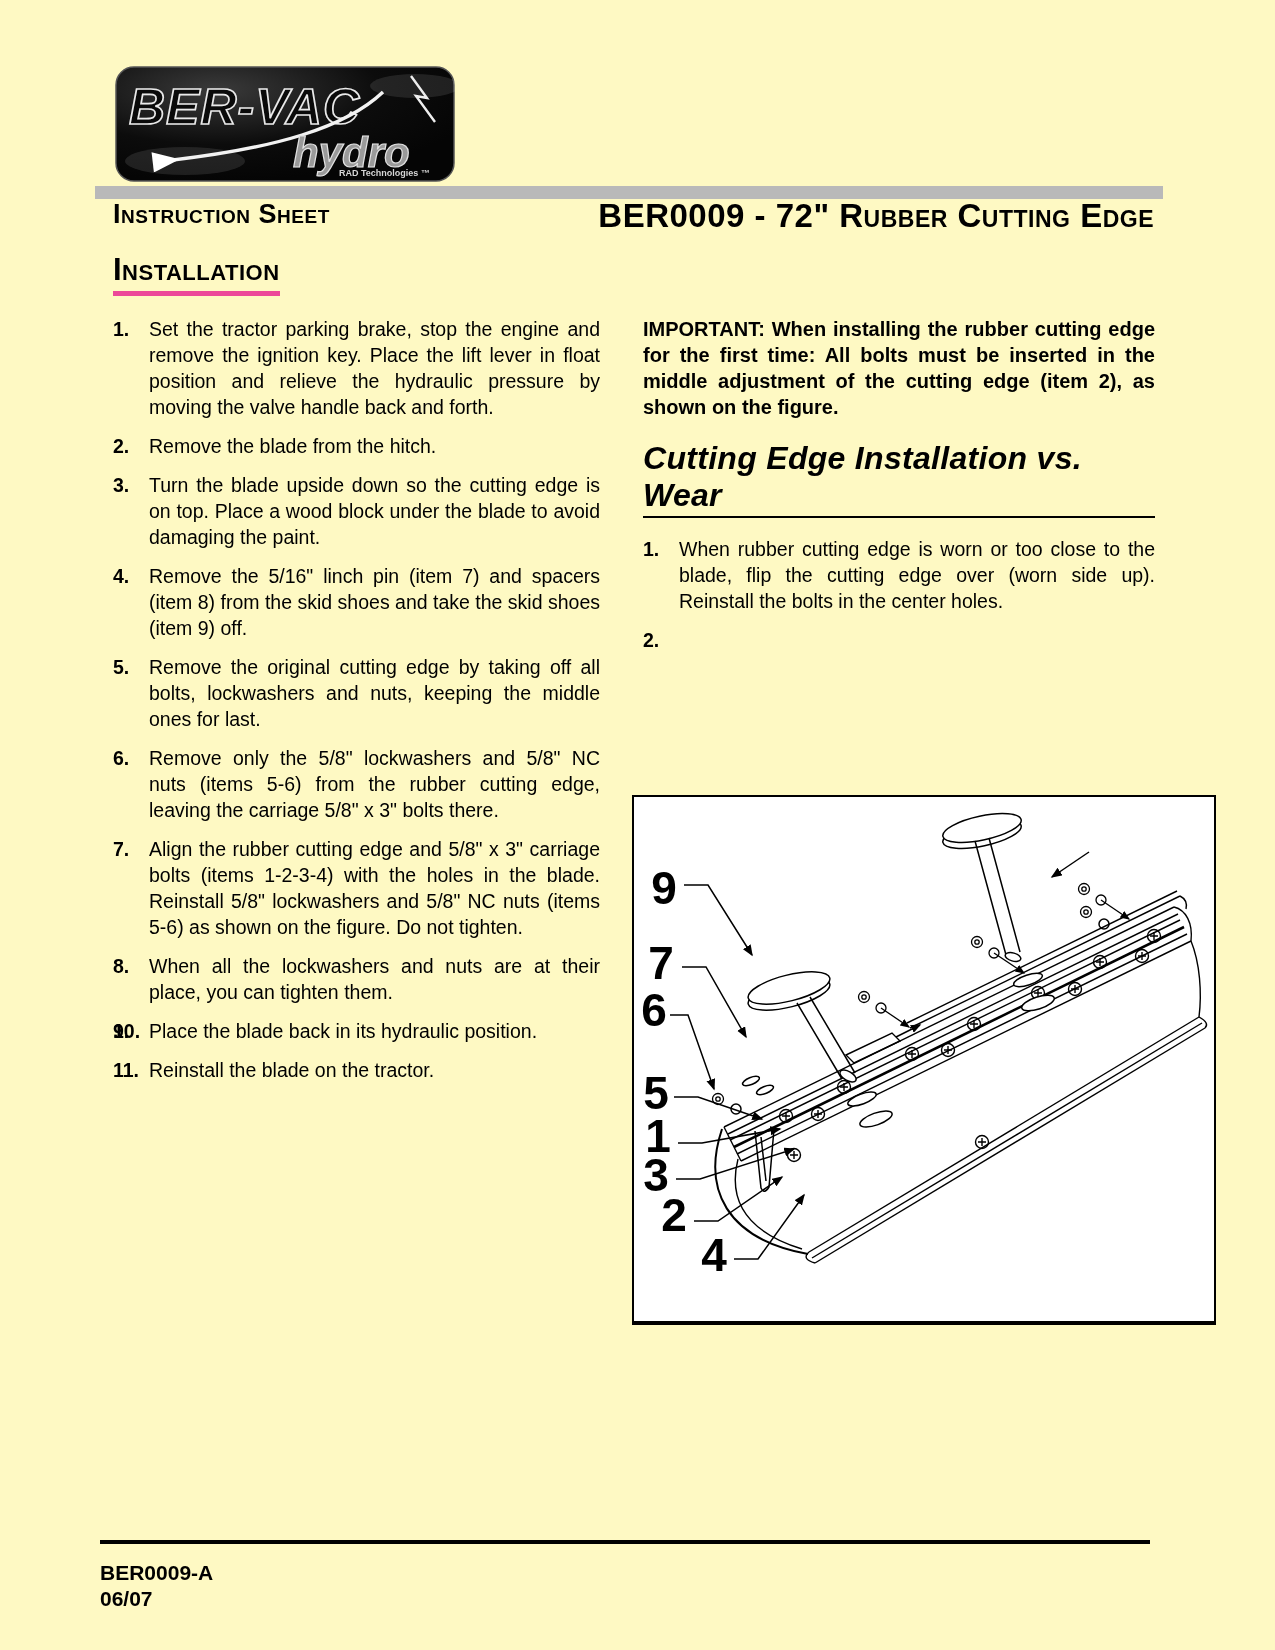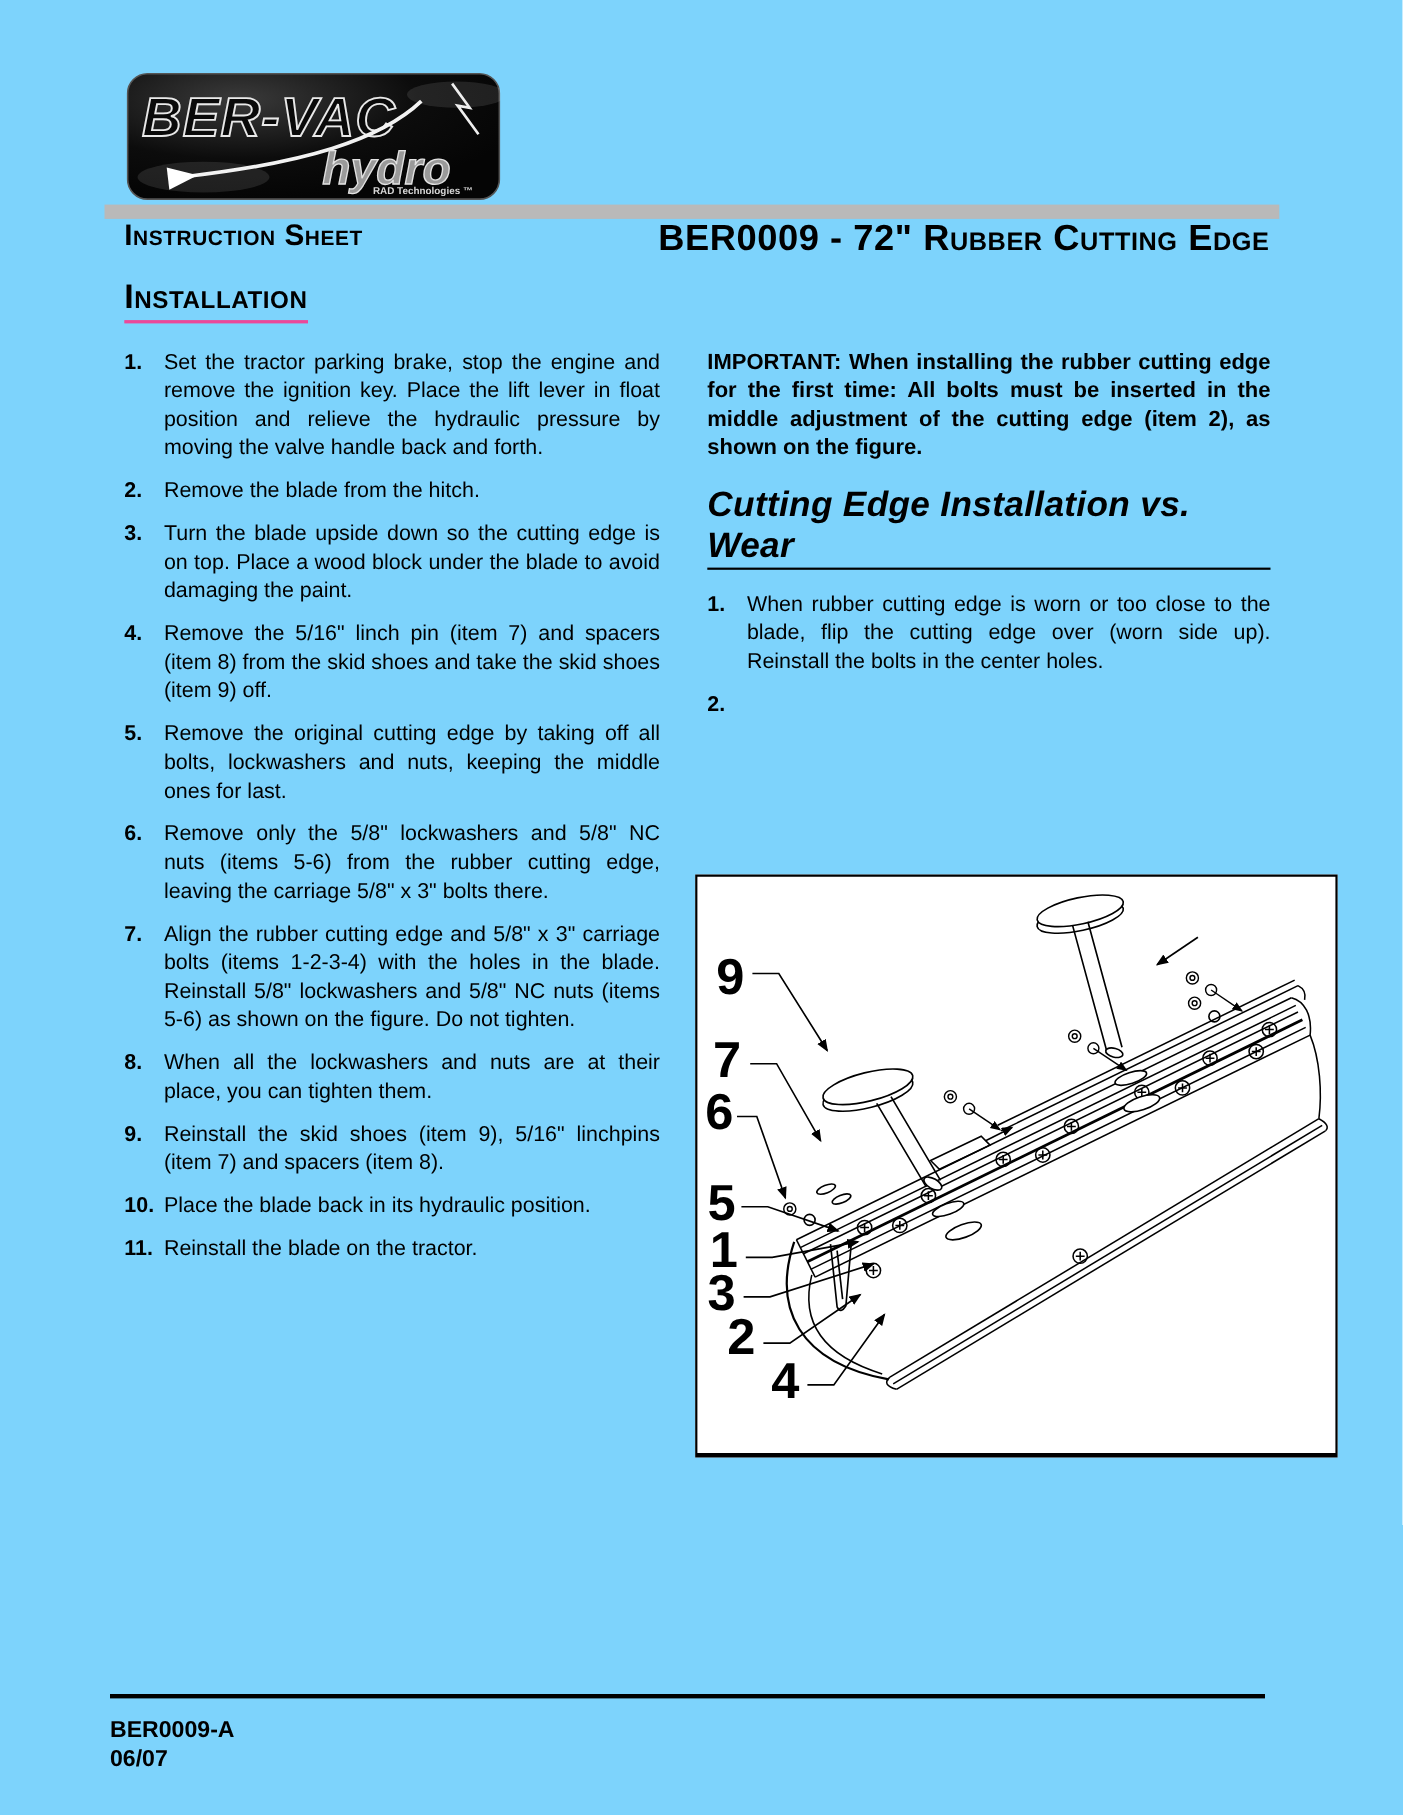--- a/index.html
+++ b/index.html
@@ -1,29 +1,29 @@
 <!DOCTYPE html>
 <html><head>
 <meta charset="utf-8">
 <style>
   html,body{margin:0;padding:0;background:#fff;}
-  .page{position:relative;width:1275px;height:1650px;background:#7dd3fc;overflow:hidden;
+  .page{position:relative;width:1275px;height:1650px;background:#fef9c3;overflow:hidden;
         font-family:"Liberation Sans","DejaVu Sans",sans-serif;color:#000;}
   
   .logo{position:absolute;left:115px;top:66px;width:340px;height:116px;}
   
   .graybar{position:absolute;left:95px;top:186px;width:1068px;height:13px;background:#b9b9b9;}
   
   .header-row{position:absolute;left:113px;top:199px;width:1041px;height:40px;}
   .sc{font-variant:small-caps;font-weight:bold;letter-spacing:.5px;}
   .h-left{position:absolute;left:0;top:0;font-size:27px;}
   .h-right{position:absolute;right:0;top:-2px;font-size:33px;}
   
   .inst-head{position:absolute;left:113px;top:252px;font-size:31px;
-             border-bottom:3px solid #ec4899;padding-bottom:3px;}
+             border-bottom:5px solid #ec4899;padding-bottom:3px;}
   
   .col-left{position:absolute;left:113px;top:316px;width:487px;}
   .col-right{position:absolute;left:643px;top:316px;width:512px;}
   .steps{margin:0;padding:0;list-style:none;}
   .step{position:relative;padding-left:36px;margin:0 0 13px 0;
         font-size:19.5px;line-height:26px;text-align:justify;}
   .step .num{position:absolute;left:0;top:0;font-weight:bold;}
   .important{margin:0 0 18px 0;font-size:20px;line-height:26px;font-weight:bold;text-align:justify;}
   .wear-head{display:inline-block;font-size:32px;font-weight:bold;font-style:italic;
              border-bottom:2.5px solid #000;padding-bottom:2px;margin:2px 0 18px 0;letter-spacing:.3px;}
@@ -110,21 +110,20 @@
           <span class="txt">Align the rubber cutting edge and 5/8" x 3" carriage bolts (items 1-2-3-4) with the holes in the blade. Reinstall 5/8" lockwashers and 5/8" NC nuts (items 5-6) as shown on the figure. Do not tighten.</span>
         </li>
 
         <li class="step">
           <span class="num">8.</span>
           <span class="txt">When all the lockwashers and nuts are at their place, you can tighten them.</span>
         </li>
 
         <li class="step">
           <span class="num">9.</span>
-          <span class="txt">Reinstall the skid shoes (item 9), 5/16" linchpins (item 7) and spacers (item 8).</span>
         </li>
 
         <li class="step">
           <span class="num">10.</span>
           <span class="txt">Place the blade back in its hydraulic position.</span>
         </li>
 
         <li class="step">
           <span class="num">11.</span>
           <span class="txt">Reinstall the blade on the tractor.</span>

